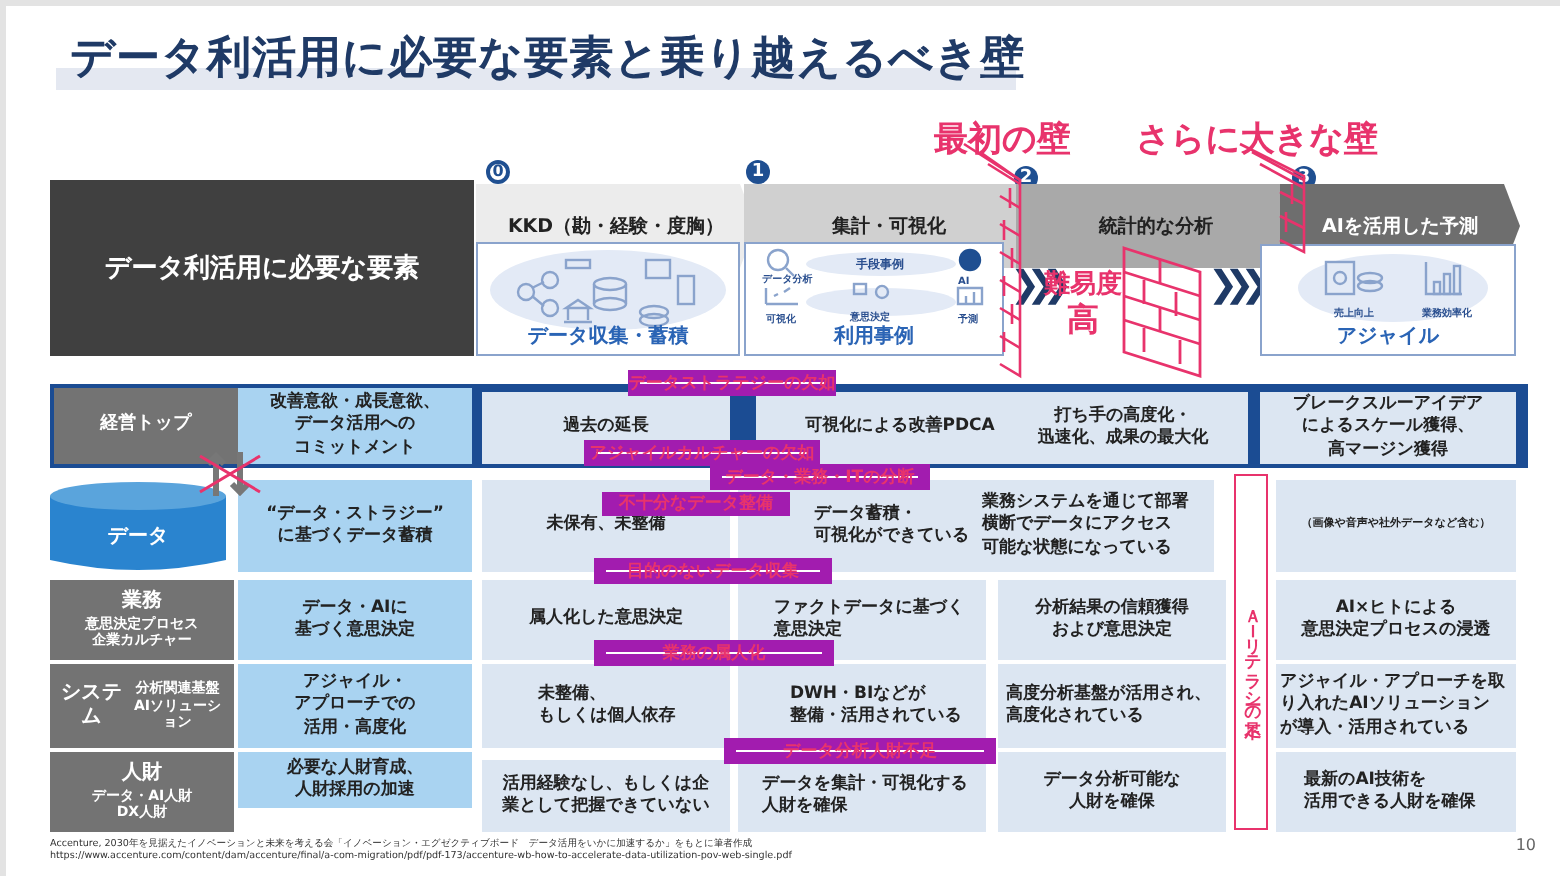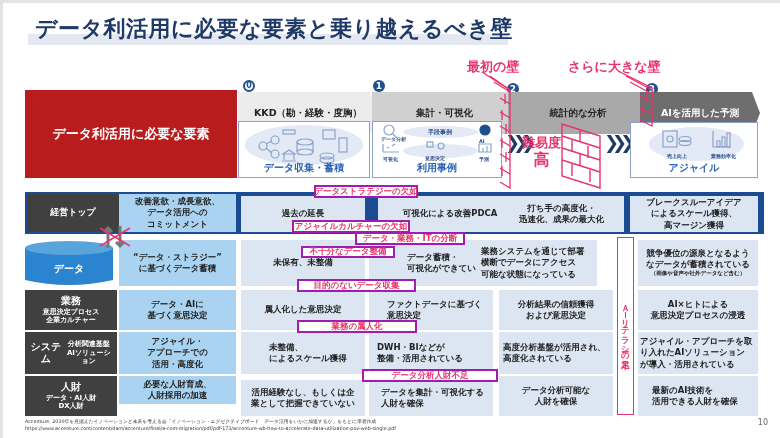--- a/index.html
+++ b/index.html
@@ -1,41 +1,41 @@
 <!DOCTYPE html>
 <html><head>
 <meta charset="utf-8">
 <style>
 *{box-sizing:border-box;margin:0;padding:0}
 body{width:780px;height:438px;background:#fff;font-family:"DejaVu Sans","Liberation Sans",sans-serif;position:relative;overflow:hidden}
 .frame{position:absolute;left:0;top:0;width:780px;height:438px;border:3px solid #e3e3e3;border-right:none;border-bottom:none}
 .title{position:absolute;left:35px;top:14px;font-size:22px;font-weight:bold;color:#1f3a66;letter-spacing:0.5px;white-space:nowrap}
 .title-underline{position:absolute;left:28px;top:34px;width:480px;height:11px;background:#e4e8f1;z-index:0}
 .title span{position:relative;z-index:1}
-.wall-label{position:absolute;font-size:13px;font-weight:bold;color:#e8336c;white-space:nowrap}
+.wall-label{position:absolute;font-size:17px;font-weight:bold;color:#e8336c;white-space:nowrap}
 .stage-num{position:absolute;width:12px;height:12px;border-radius:50%;font-size:9px;font-weight:bold;color:#fff;text-align:center;line-height:12px}
 .stage-num.outline{background:#fff;color:#1f4f91;border:2px solid #1f4f91;line-height:8px;font-size:8px}
 .stage-num.fill{background:#1f4f91}
 .chev{position:absolute;top:92px;height:42px;font-size:9.5px;font-weight:bold;display:flex;align-items:center;justify-content:center;clip-path:polygon(0 0,calc(100% - 8px) 0,100% 50%,calc(100% - 8px) 100%,0 100%)}
-.left-header{position:absolute;left:25px;top:90px;width:212px;height:88px;background:#b91c1c;color:#fff;font-size:13px;font-weight:bold;display:flex;align-items:center;justify-content:center}
+.left-header{position:absolute;left:25px;top:90px;width:212px;height:88px;background:#404040;color:#fff;font-size:13px;font-weight:bold;display:flex;align-items:center;justify-content:center}
 .ill-box{position:absolute;top:121px;height:57px;border:1px solid #8aa3cc;background:#fff;display:flex;flex-direction:column;align-items:center;justify-content:flex-end;padding-bottom:2px}
 .ill-oval{position:absolute;border-radius:50%;background:#e3eaf6}
 .ill-label{position:relative;font-size:10px;font-weight:bold;color:#2a64b5;z-index:1}
 .arrows{position:absolute;font-size:18px;font-weight:bold;color:#1f3a66;letter-spacing:-7px}
 .mini{position:absolute;font-size:5px;color:#2a4f8f;font-weight:bold}
 .dif{position:absolute;left:522px;top:136px;color:#e8336c;font-weight:bold;text-align:center;line-height:1.15}
 .dif .a{font-size:13px}.dif .b{font-size:16px}
 .row-top-band{position:absolute;left:25px;top:192px;width:655px;height:42px;background:#1b4c93}
 .cell{position:absolute;display:flex;align-items:center;justify-content:center;text-align:center;font-size:8.5px;font-weight:bold;color:#222;line-height:1.3;padding:0 3px}
-.cat{color:#fff;background:#404040;font-size:9px;line-height:1.25}
+.cat{color:#fff;background:#737373;font-size:9px;line-height:1.25}
 .cat .big{font-size:10px}
 .goal{background:#a9d3f1}
 .lv{background:#dce6f2}
 .lv.left{justify-content:flex-start;text-align:left;padding-left:8px}
-.pinkbox{position:absolute;background:#fff;border:2px solid #a21caf;color:#e8336c;font-size:8.5px;font-weight:bold;display:flex;align-items:center;justify-content:center;white-space:nowrap;z-index:5}
+.pinkbox{position:absolute;background:#fff;border:6px solid #a21caf;color:#e8336c;font-size:8.5px;font-weight:bold;display:flex;align-items:center;justify-content:center;white-space:nowrap;z-index:5}
 .vert-box{position:absolute;left:617px;top:237px;width:17px;height:178px;border:1px solid #e8336c;background:#fff;color:#e8336c;font-size:8.5px;font-weight:bold;display:flex;flex-direction:column;align-items:center;justify-content:center;line-height:1.05;z-index:5}
 .footnote{position:absolute;left:25px;font-size:4.8px;color:#333;white-space:nowrap}
 .pagenum{position:absolute;right:12px;top:418px;font-size:8px;color:#666}
 .db{position:absolute;left:25px;top:240px;width:88px;height:46px}
 .xmark{position:absolute;left:98px;top:226px;width:34px;height:22px;z-index:6}
 </style>
 </head>
 <body>
 
 <div class="frame"></div>
@@ -184,26 +184,24 @@
 <svg class="db" viewBox="0 0 88 46">
   <path d="M0 8 L0 40 Q44 50 88 40 L88 8" fill="#2a84cf"></path>
   <ellipse cx="44" cy="8" rx="44" ry="7" fill="#5aa4dc"></ellipse>
 </svg>
 <div class="cell" style="left:25px;top:256px;width:88px;height:24px;color:#fff;font-size:10px;z-index:2">データ</div>
 <div class="cell goal" style="left:119px;top:240px;width:117px;height:46px;white-space:pre-line">“データ・ストラジー”
 に基づくデータ蓄積</div>
 <div class="cell lv" style="left:241px;top:240px;width:124px;height:46px">未保有、未整備</div>
 <div class="cell lv left" style="left:369px;top:240px;width:124px;height:46px;white-space:pre-line;padding-left:38px">データ蓄積・
 可視化ができている</div>
-<div class="cell lv left" style="left:477px;top:240px;width:120px;height:46px;white-space:pre-line;padding-left:4px">業務システムを通じて部署
+<div class="cell lv left" style="left:487px;top:240px;width:120px;height:46px;white-space:pre-line;padding-left:4px">業務システムを通じて部署
 横断でデータにアクセス
 可能な状態になっている</div>
 <div class="cell lv" style="left:638px;top:240px;width:120px;height:46px;flex-direction:column">
-  <span style="white-space:pre-line">競争優位の源泉となるよう
-なデータが蓄積されている</span>
   <span style="font-size:5.5px">（画像や音声や社外データなど含む）</span>
 </div>
 
 <svg class="xmark" viewBox="0 0 34 22">
   <path d="M10 2 L10 22 M6 6 L10 2 L14 6" stroke="#777" stroke-width="3" fill="none"></path>
   <path d="M22 0 L22 20 M18 16 L22 20 L26 16" stroke="#777" stroke-width="3" fill="none"></path>
   <path d="M2 2 L32 20 M32 2 L2 20" stroke="#e8336c" stroke-width="1.5"></path>
 </svg>
 
 <div class="cell cat" style="left:25px;top:290px;width:92px;height:40px;flex-direction:column">
@@ -223,22 +221,22 @@
 
 <div class="cell cat" style="left:25px;top:332px;width:92px;height:42px;flex-direction:row">
   <span class="big">システム</span>
   <span style="font-size:7px;white-space:pre-line">分析関連基盤
 AIソリューション</span>
 </div>
 <div class="cell goal" style="left:119px;top:332px;width:117px;height:42px;white-space:pre-line">アジャイル・
 アプローチでの
 活用・高度化</div>
 <div class="cell lv left" style="left:241px;top:332px;width:124px;height:42px;white-space:pre-line;padding-left:28px">未整備、
-によるスケール獲得</div>
-<div class="cell lv left" style="left:369px;top:332px;width:124px;height:42px;white-space:pre-line;padding-left:8px">DWH・BIなどが
+もしくは個人依存</div>
+<div class="cell lv left" style="left:369px;top:332px;width:124px;height:42px;white-space:pre-line;padding-left:26px">DWH・BIなどが
 整備・活用されている</div>
 <div class="cell lv left" style="left:499px;top:332px;width:114px;height:42px;white-space:pre-line;padding-left:4px">高度分析基盤が活用され、
 高度化されている</div>
 <div class="cell lv left" style="left:638px;top:332px;width:120px;height:42px;white-space:pre-line;padding-left:2px">アジャイル・アプローチを取
 り入れたAIソリューション
 が導入・活用されている</div>
 
 <div class="cell cat" style="left:25px;top:376px;width:92px;height:40px;flex-direction:column">
   <span class="big">人財</span>
   <span style="font-size:7px;white-space:pre-line">データ・AI人財

